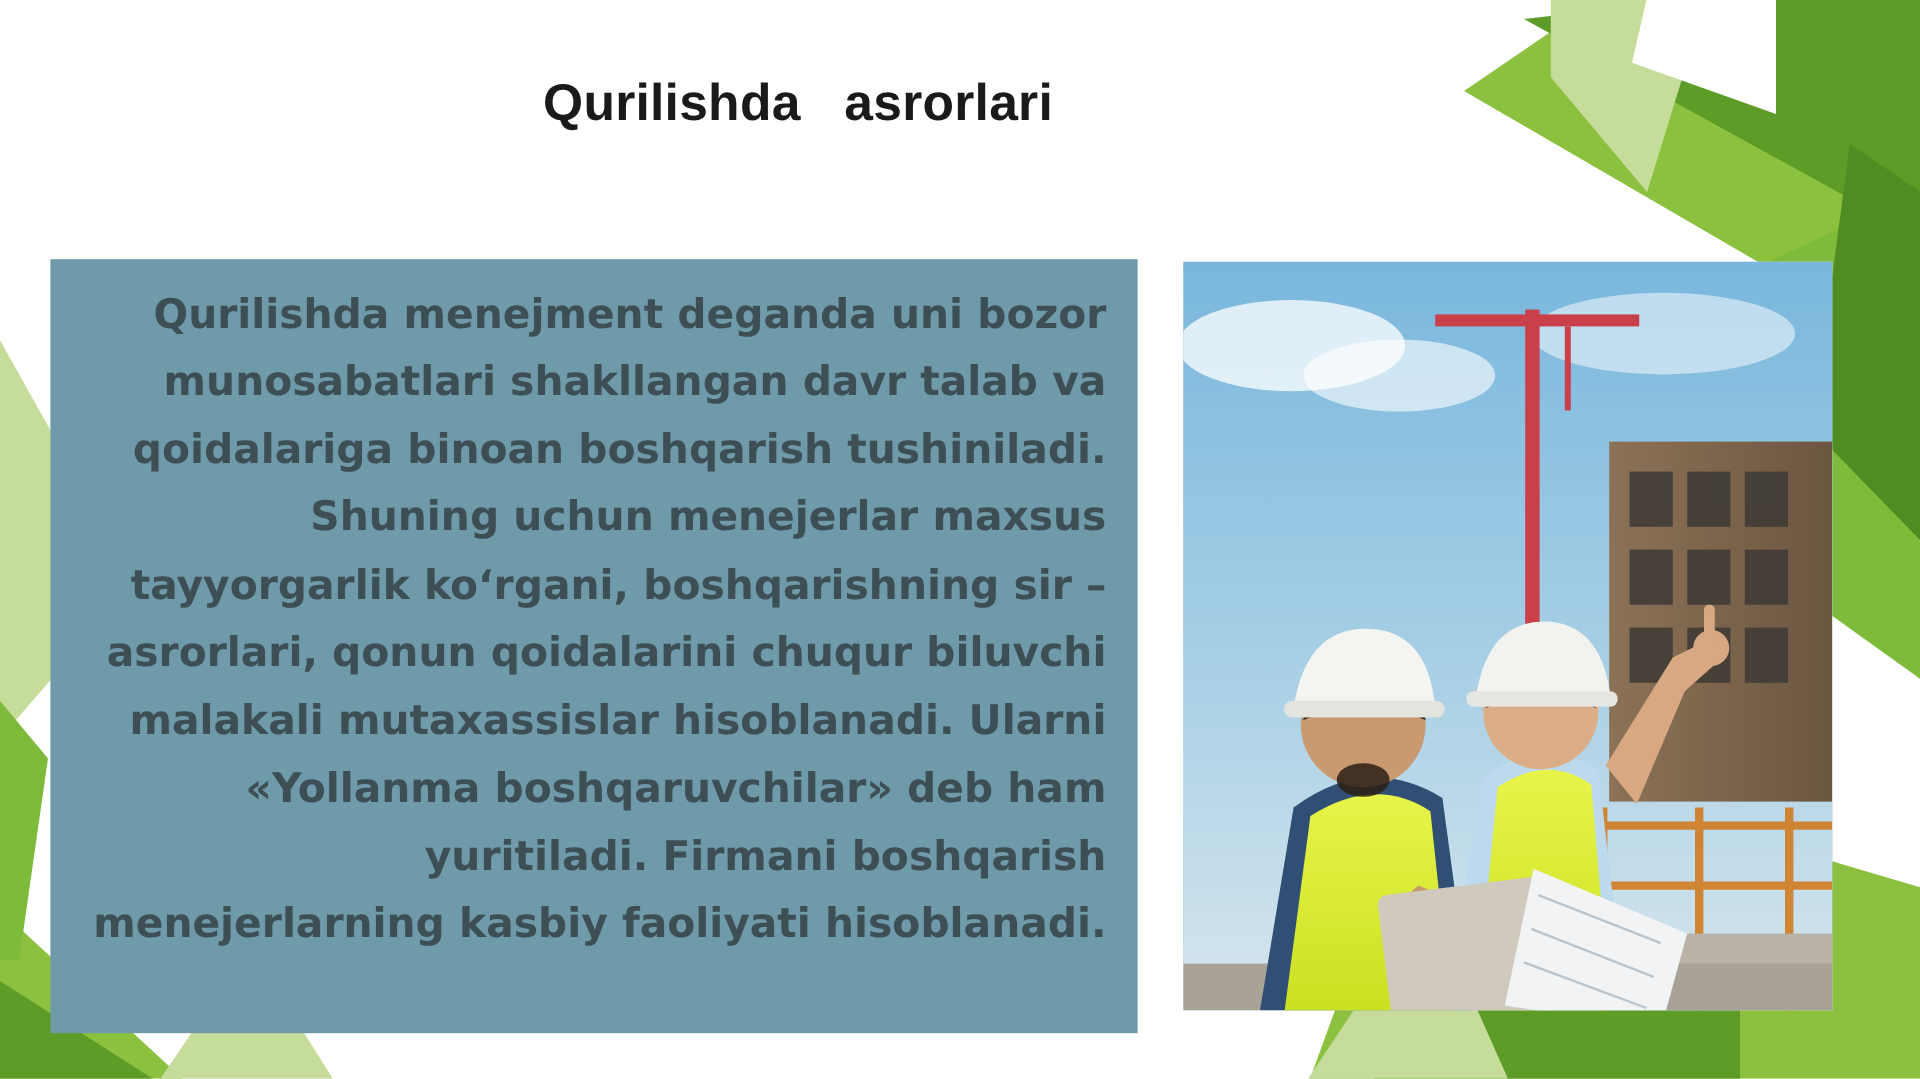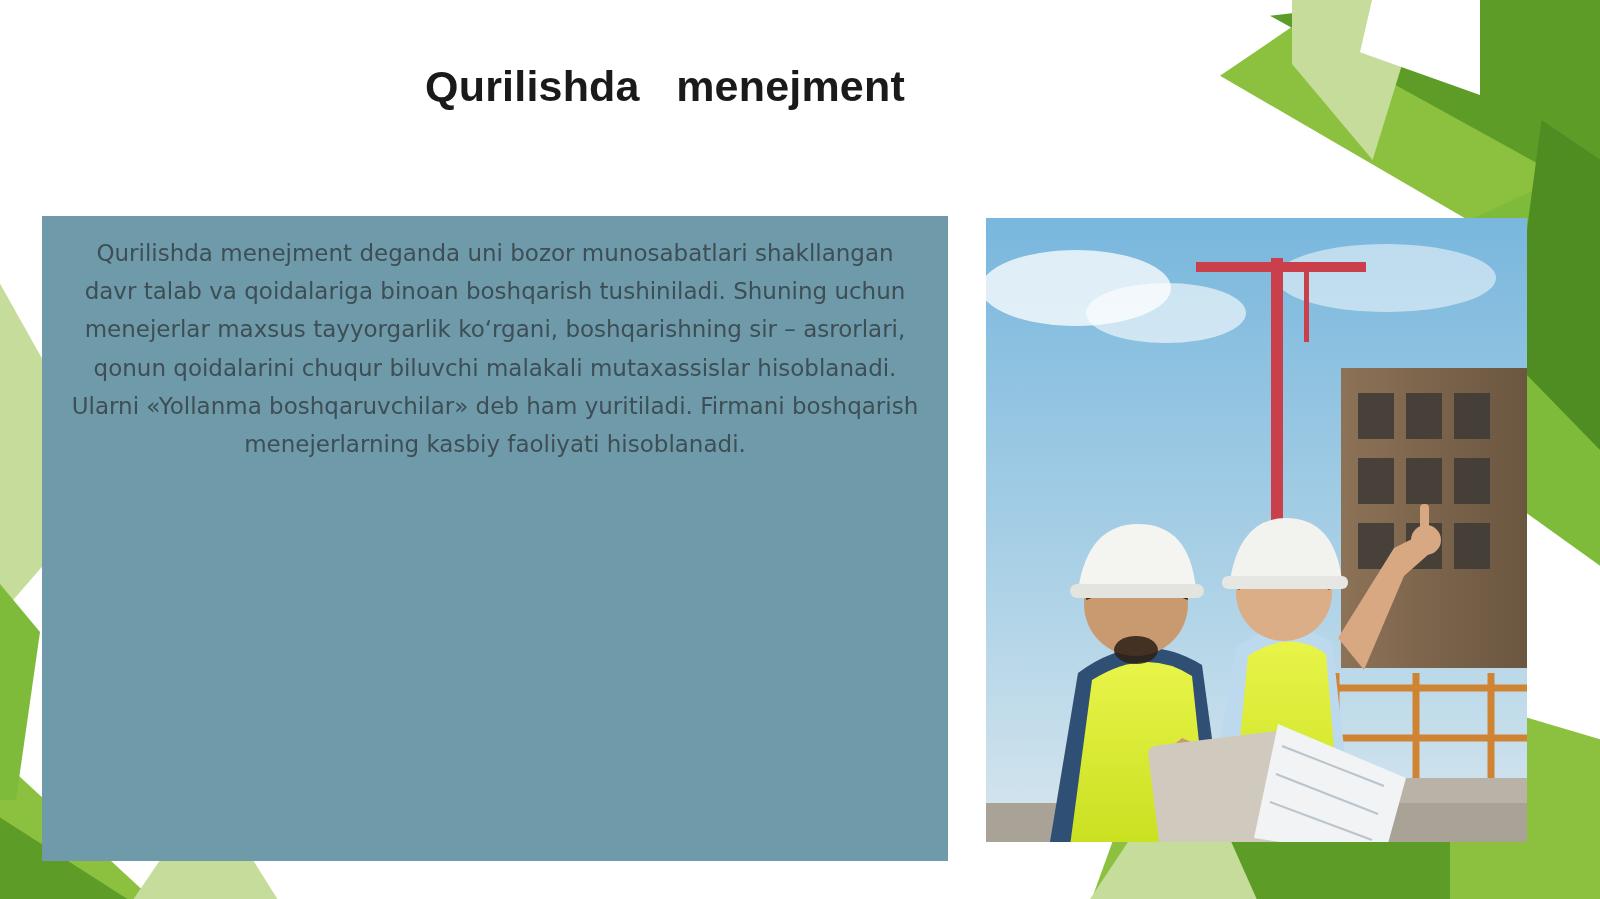--- a/index.html
+++ b/index.html
@@ -134,26 +134,26 @@
     position: absolute;
     top: 216px;
     left: 42px;
     width: 906px;
     height: 645px;
     background: #6f9aaa;
     padding: 18px 26px 0 26px;
     overflow: hidden;
   }
   .text-panel p {
-    font-size: 23px;
+    font-size: 34px;
     line-height: 1.66;
     color: #3d4e55;
-    text-align: center;
+    text-align: right;
     font-family: "DejaVu Sans", sans-serif;
-    font-weight: 400;
+    font-weight: 700;
   }
 
   
   .photo {
     position: absolute;
     top: 218px;
     left: 986px;
     width: 541px;
     height: 624px;
     overflow: hidden;
@@ -179,21 +179,21 @@
   <div class="deco deco-br-2"></div>
   <div class="deco deco-br-3"></div>
 
   <div class="deco deco-bl-1"></div>
   <div class="deco deco-bl-2"></div>
   <div class="deco deco-bl-3"></div>
 
   <div class="deco deco-l-1"></div>
   <div class="deco deco-l-2"></div>
 
-  <div class="title">Qurilishda   menejment</div>
+  <div class="title">Qurilishda   asrorlari</div>
 
   <div class="text-panel">
     <p>Qurilishda menejment deganda uni bozor munosabatlari shakllangan davr talab va qoidalariga binoan boshqarish tushiniladi. Shuning uchun menejerlar maxsus tayyorgarlik ko‘rgani, boshqarishning sir – asrorlari, qonun qoidalarini chuqur biluvchi malakali mutaxassislar hisoblanadi. Ularni «Yollanma boshqaruvchilar» deb ham yuritiladi. Firmani boshqarish menejerlarning kasbiy faoliyati hisoblanadi.</p>
   </div>
 
   <div class="photo">
     <svg viewBox="0 0 541 624" preserveAspectRatio="xMidYMid slice">
       <defs>
         <linearGradient id="sky" x1="0" y1="0" x2="0" y2="1">
           <stop offset="0%" stop-color="#79b7dd"></stop>

